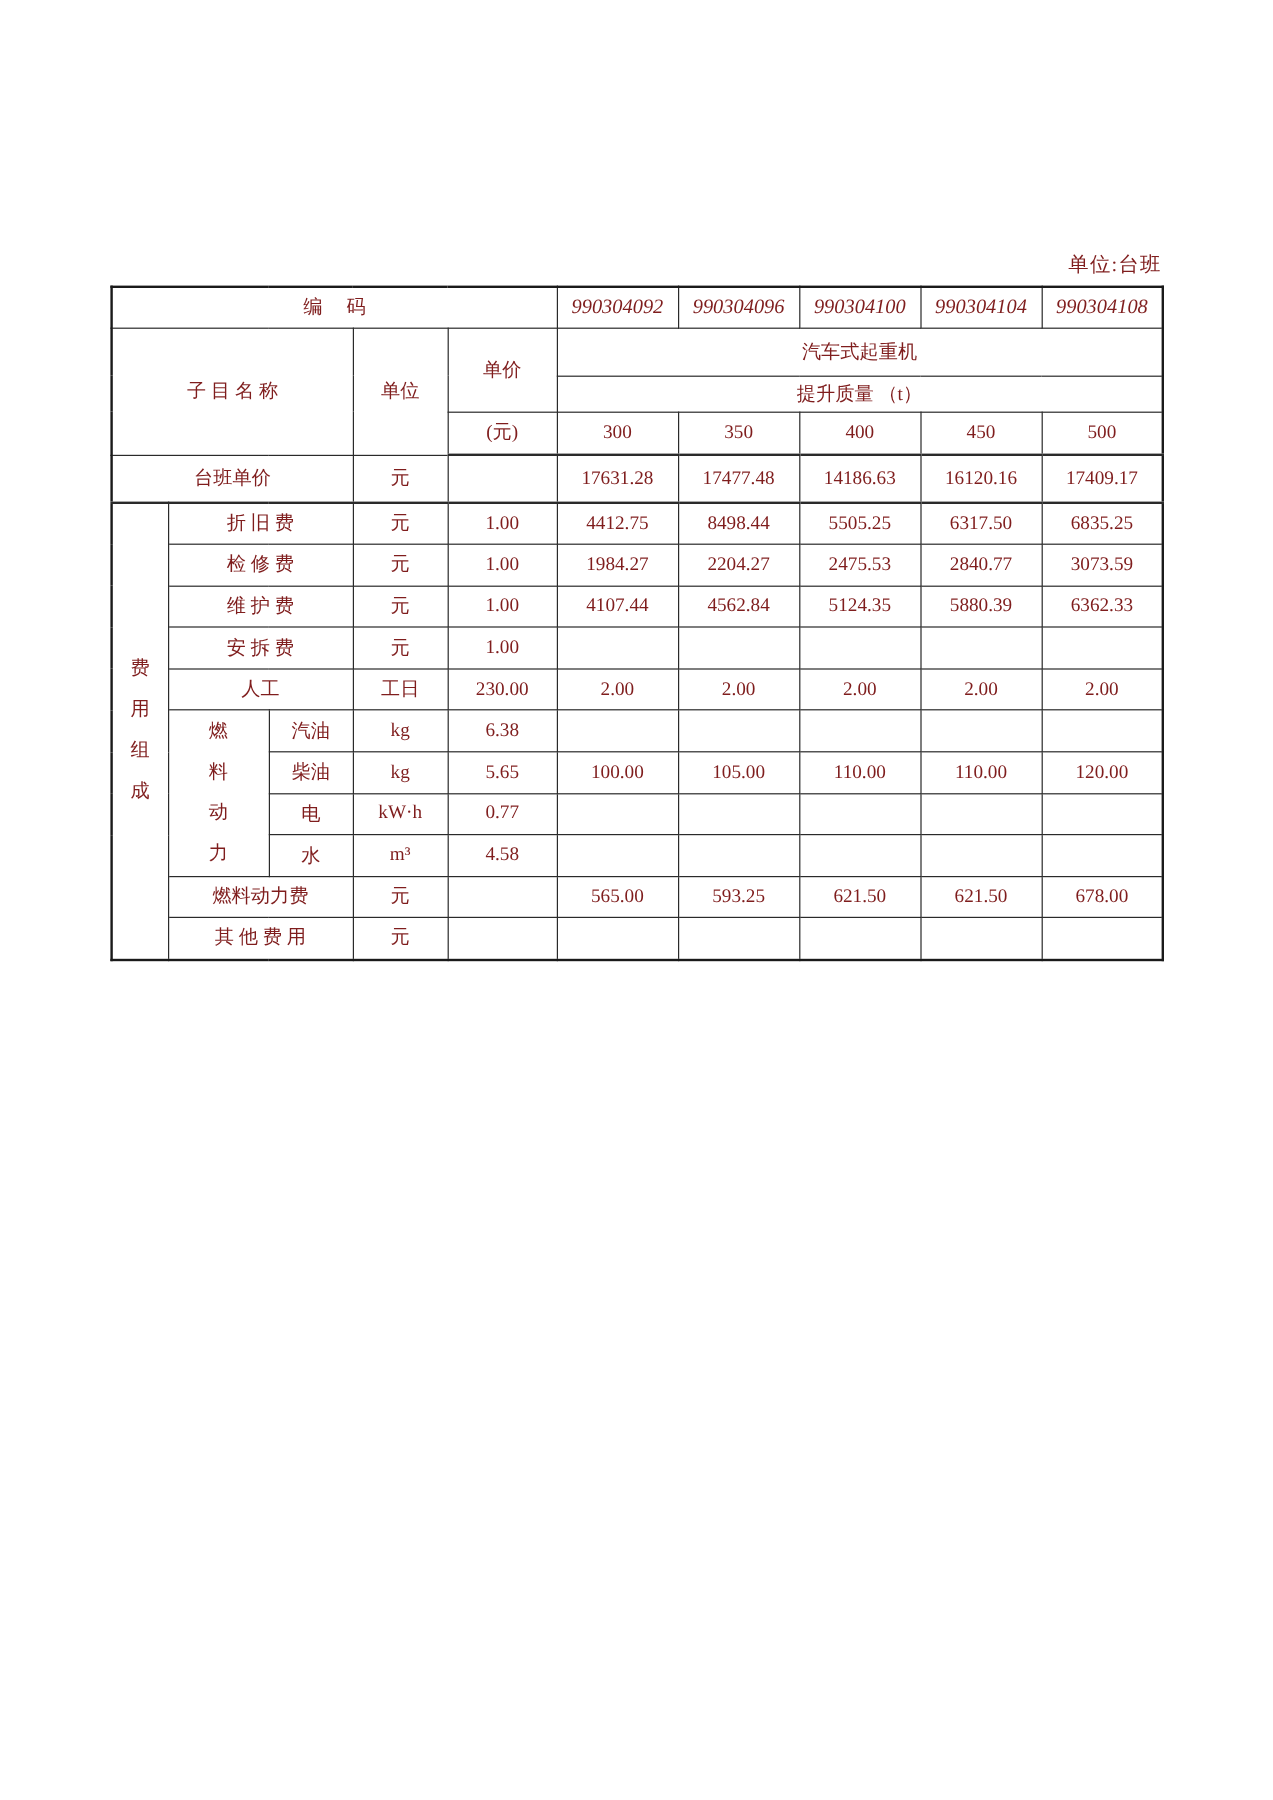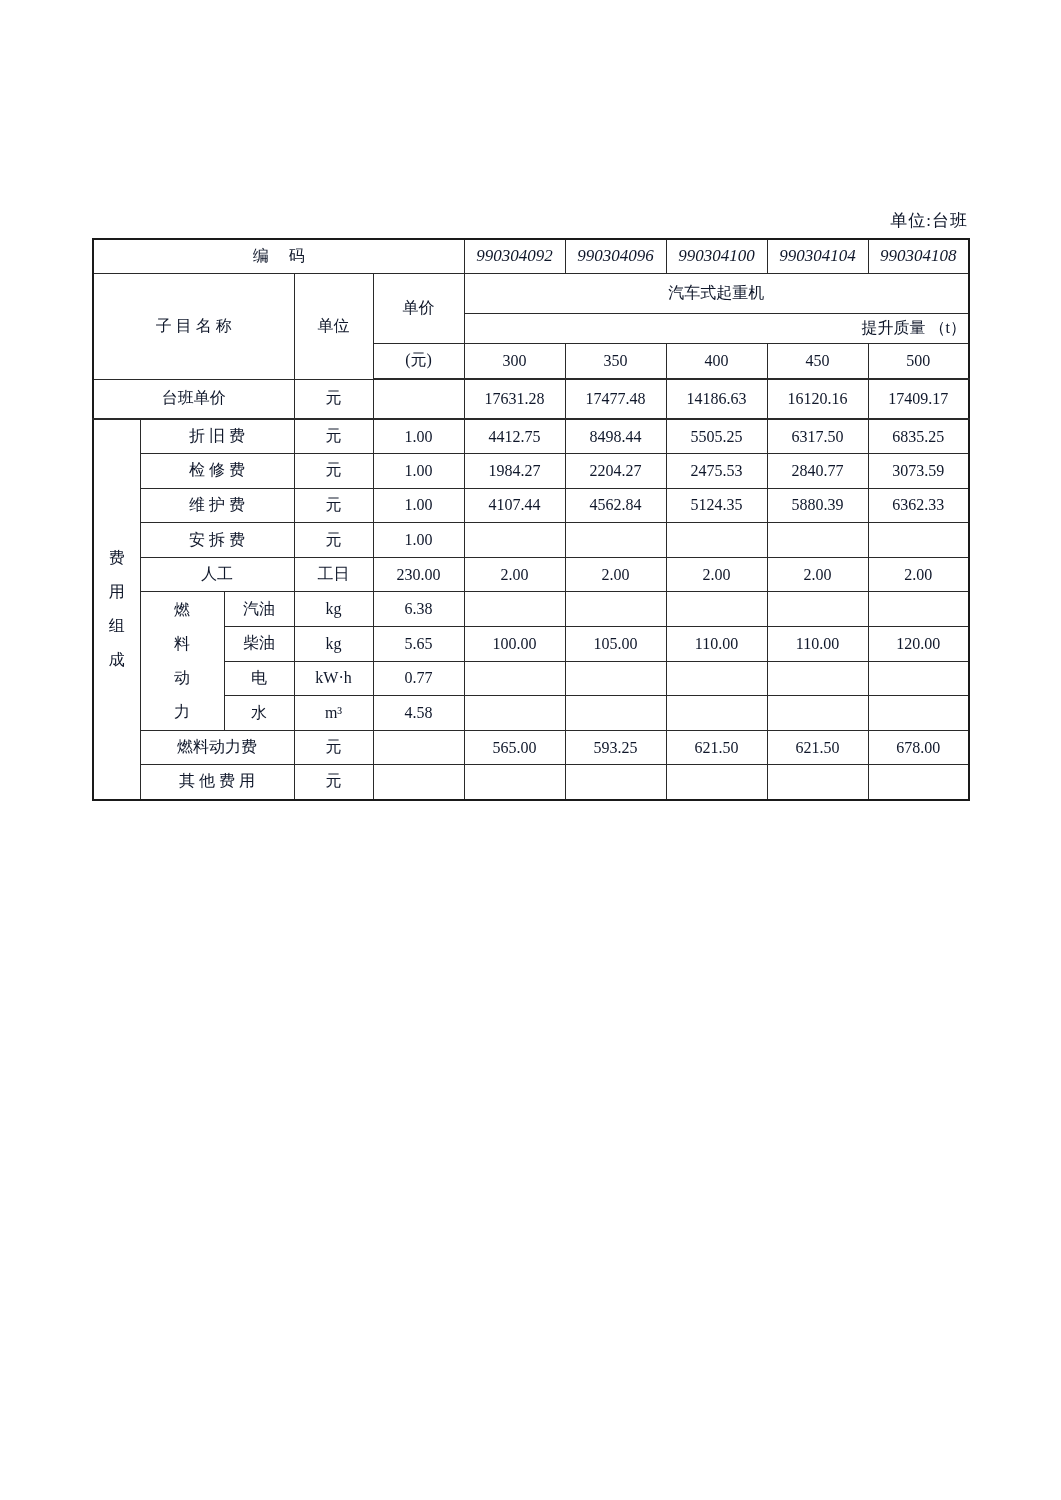--- a/index.html
+++ b/index.html
@@ -3,21 +3,21 @@
 <meta charset="utf-8">
 <style>
   * { margin: 0; padding: 0; box-sizing: border-box; }
   html, body { background: #ffffff; }
   .page {
     position: relative;
     width: 1061px;
     height: 1500px;
     background: #ffffff;
     font-family: "Liberation Serif", "DejaVu Serif", serif;
-    color: #0f172a;
+    color: #7f1d1d;
     overflow: hidden;
   }
   .unit-note {
     position: absolute;
     left: 92px;
     top: 209px;
     width: 876px;
     text-align: right;
     font-size: 17px;
     letter-spacing: 1px;
@@ -42,21 +42,21 @@
   .quota-table { border: 2px solid #1a1a1a; }
   .quota-table td.b-bottom { border-bottom-width: 2px; }
   .code-cell { font-size: 17px; font-style: italic; }
   .vertical-label {
     white-space: pre-line !important;
     line-height: 34px;
     font-size: 16px;
   }
   .r-code td { height: 34px; margin-left: 46px; }
   .r-machine td { height: 40px; text-align: center; }
-  .r-capacity td { height: 30px; text-align: right; }
+  .r-capacity td { height: 30px; }
   .r-subhead td { height: 36px; }
   .r-shift td { height: 40px; }
   .r-data td { height: 34.6px; }
   .page-number {
     position: absolute;
     left: 0;
     top: 1368px;
     width: 1061px;
     text-align: center;
     font-size: 16px;

